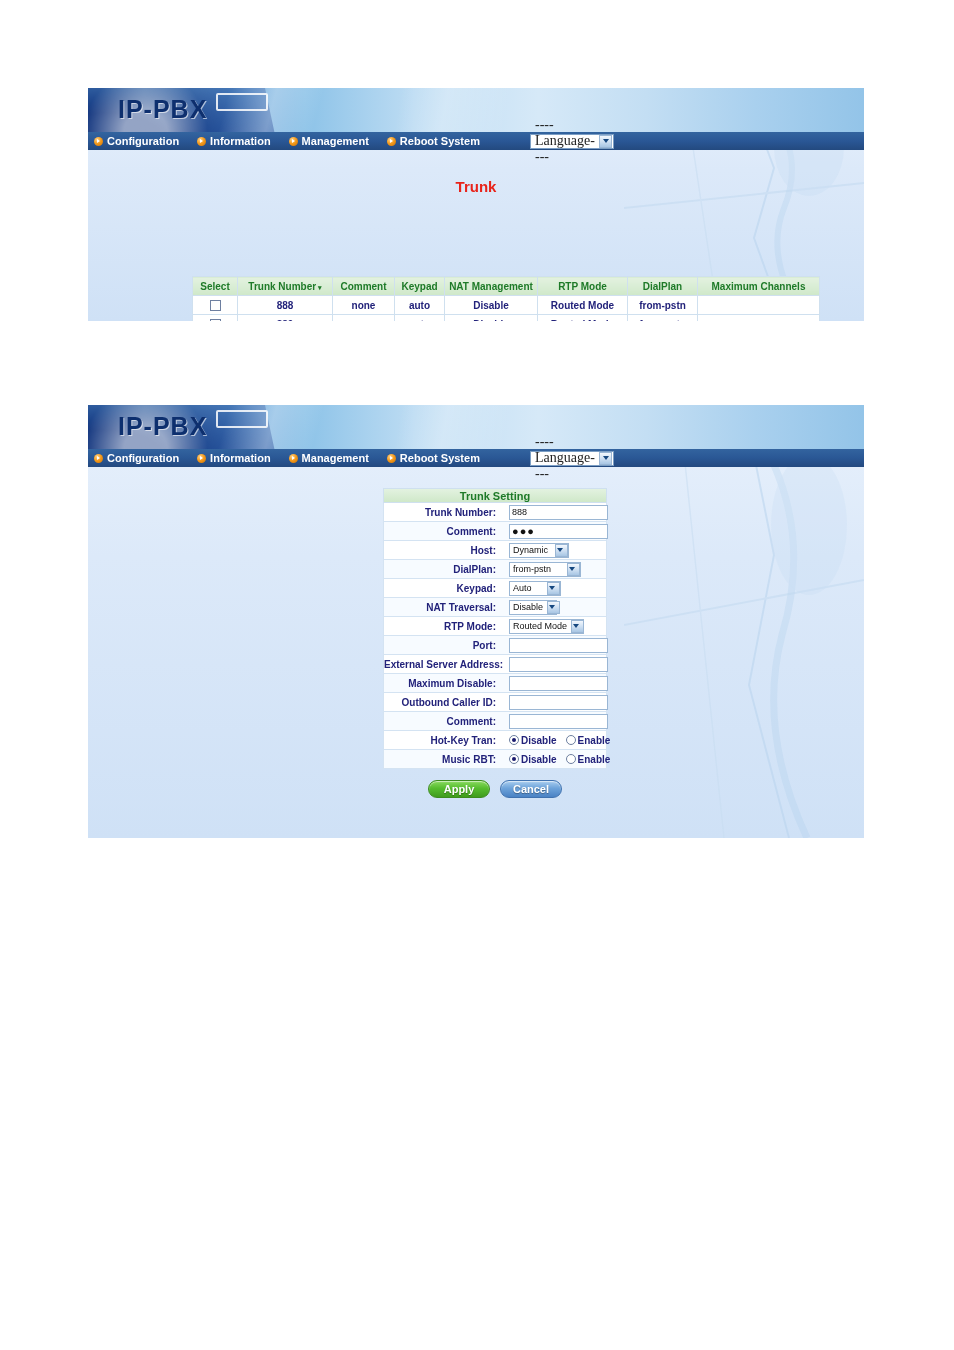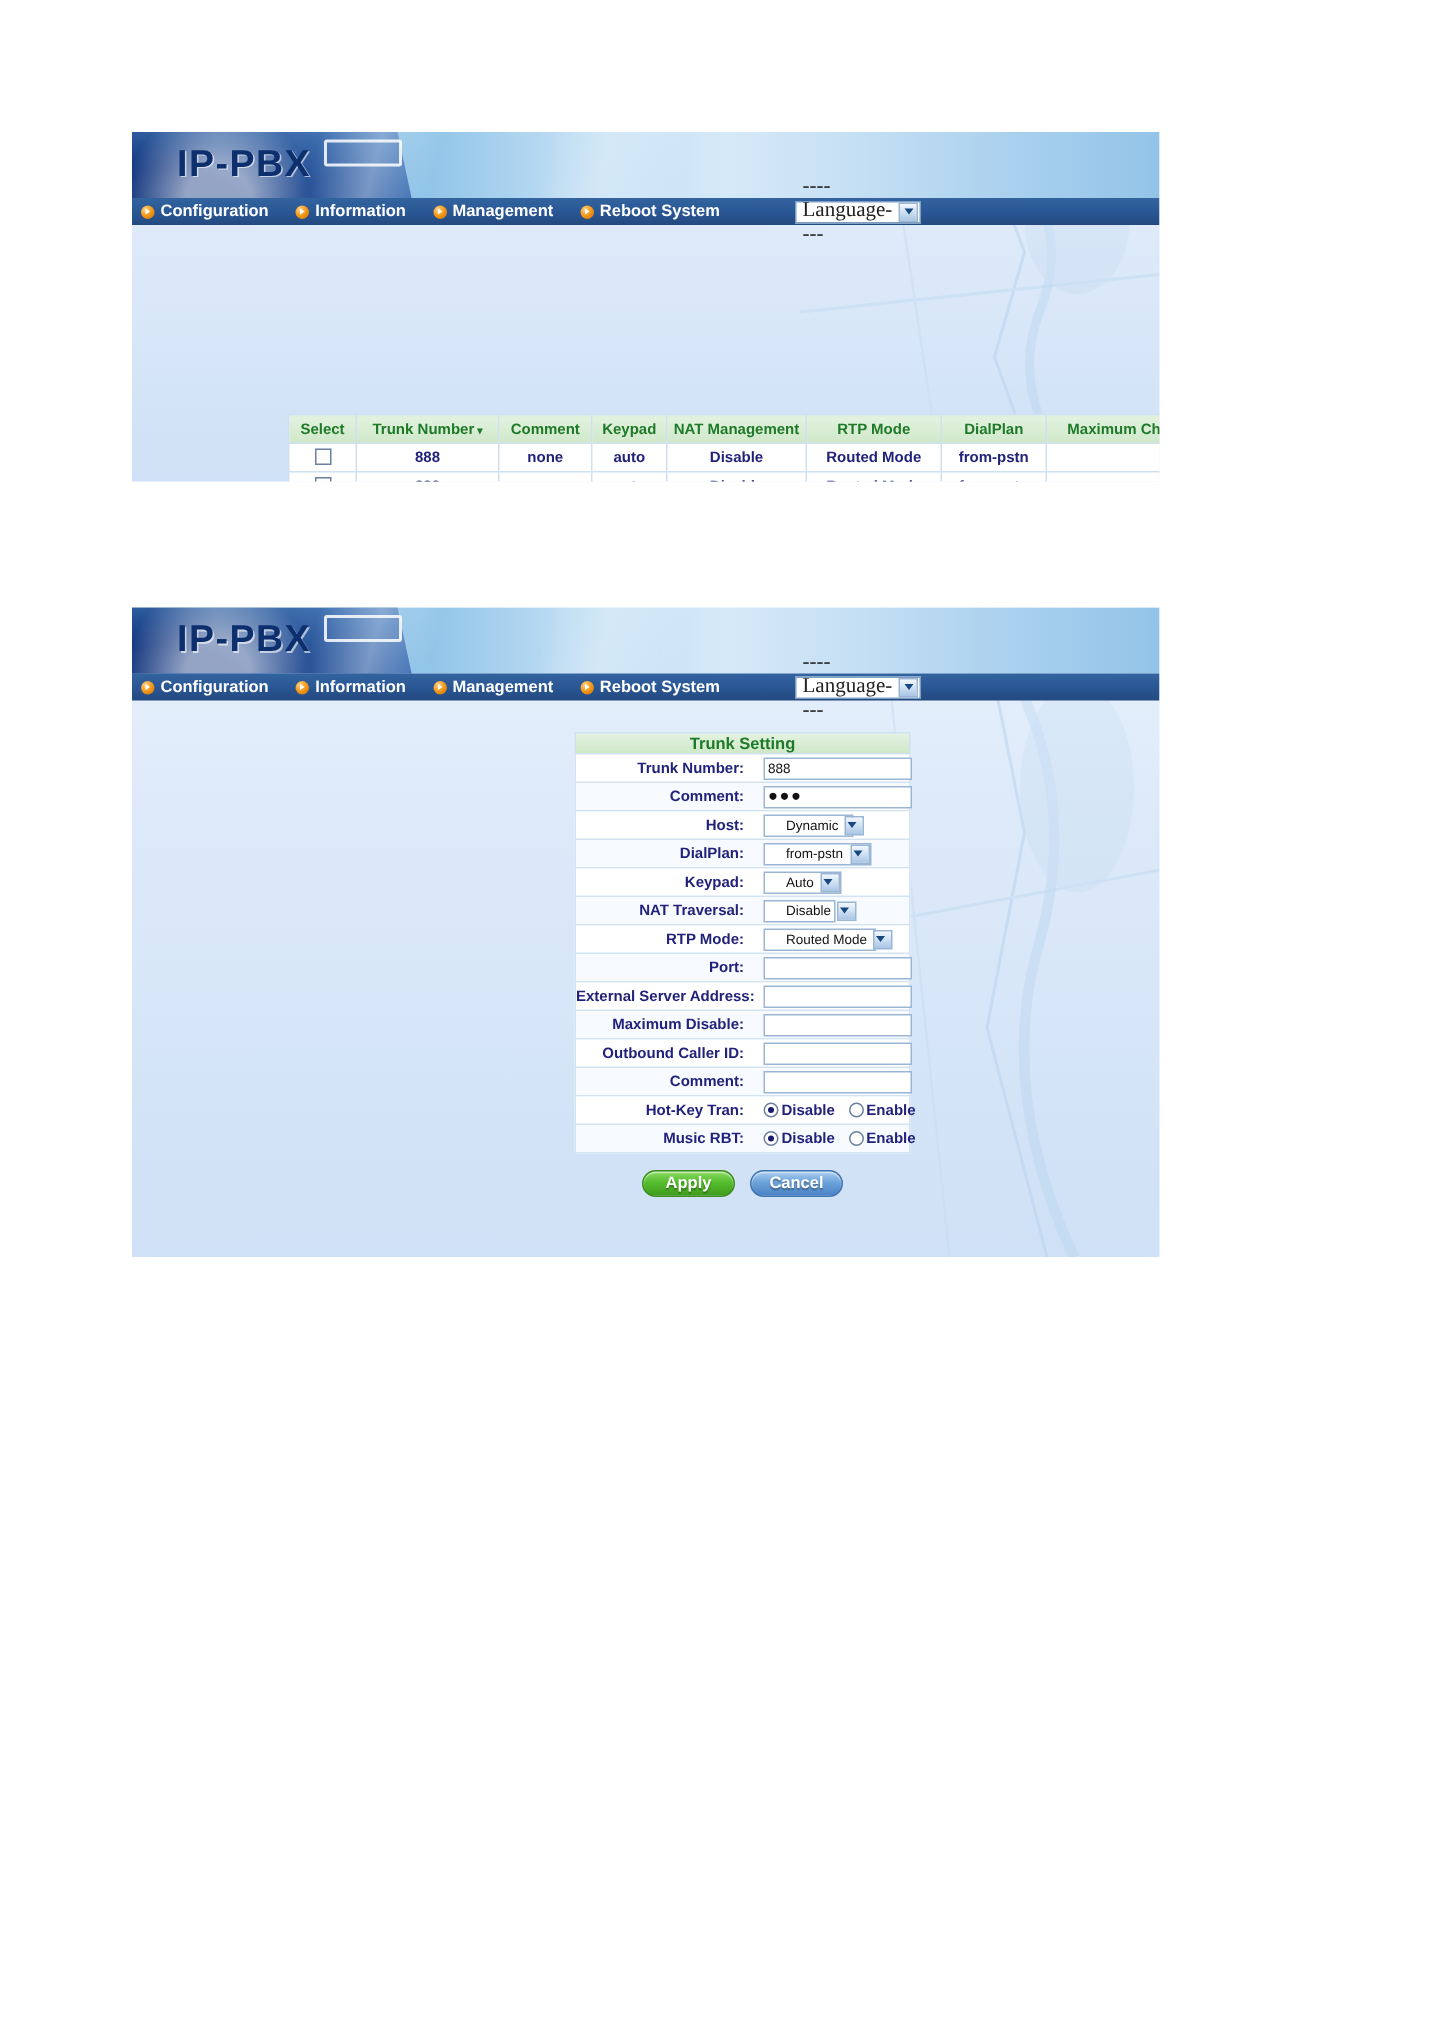--- a/index.html
+++ b/index.html
@@ -9,21 +9,21 @@
     background: #ffffff;
     font-family: "Liberation Sans", sans-serif;
   }
 
   .page { position: relative; width: 954px; height: 1350px; }
 
   
   .panel {
     position: absolute;
     left: 88px;
-    width: 685px;
+    width: 776px;
     overflow: hidden;
     background: linear-gradient(180deg, #e8f1fc 0%, #dce9f9 35%, #cfe1f6 100%);
   }
   .panel-1 { top: 88px; height: 233px; }
   .panel-2 { top: 405px; height: 433px; }
 
   
   .watermark {
     position: absolute; right: 0; top: 0; bottom: 0; width: 240px;
     pointer-events: none; opacity: .55;
@@ -235,21 +235,21 @@
     font-family: "Liberation Sans", sans-serif;
   }
   .tinput.pw { letter-spacing: 1px; font-size: 11px; }
   .fsel {
     height: 15px;
     border: 1px solid #9ab6d4;
     background: #ffffff;
     font-size: 9px;
     color: #111;
     display: inline-flex; align-items: center; justify-content: space-between;
-    padding-left: 14px;
+    padding-left: 3px;
     cursor: pointer;
   }
   .fsel span { white-space: nowrap; padding-right: 4px; }
   .w-dynamic { width: 60px; }
   .w-dial    { width: 72px; }
   .w-keypad  { width: 52px; }
   .w-nat     { width: 48px; }
   .w-rtp     { width: 75px; }
 
   .radios { display: flex; align-items: center; gap: 9px; font-size: 10px; color: #22227a; font-weight: bold; }
@@ -331,20 +331,21 @@
 
       <div class="lang-wrap">
         <div class="lang-select">
           <span>----Language----</span>
           <span class="sel-arrow"></span>
         </div>
       </div>
     </div>
 
     <div class="p1-body">
+      <div class="page-title">Trunk</div>
 
       <table class="trunk-table">
         <thead>
           <tr>
             <th class="col-select">Select</th>
             <th class="col-trunk th-sort">Trunk Number</th>
             <th class="col-comment">Comment</th>
             <th class="col-keypad">Keypad</th>
             <th class="col-nat">NAT Management</th>
             <th class="col-rtp">RTP Mode</th>

